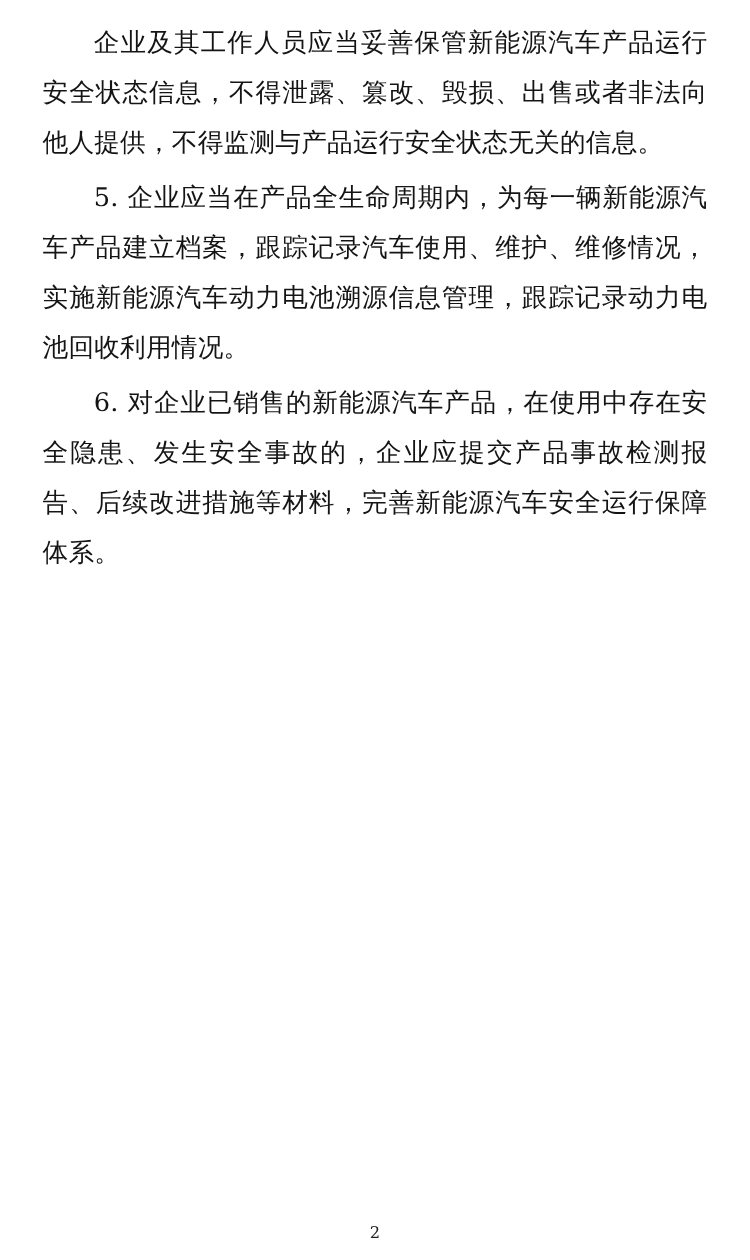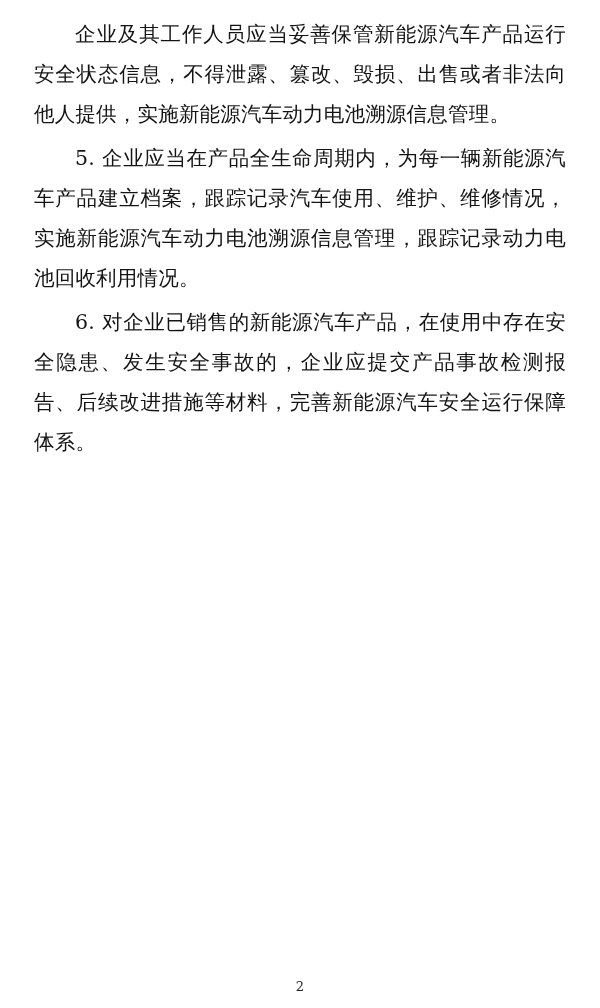--- a/index.html
+++ b/index.html
@@ -48,18 +48,18 @@
     font-size: 13px;
     font-family: "DejaVu Serif", serif;
     color: #222;
   }
 </style>
 </head>
 <body>
 
 <div class="page">
   <div class="body-text">
-    <p class="para">企业及其工作人员应当妥善保管新能源汽车产品运行安全状态信息，不得泄露、篡改、毁损、出售或者非法向他人提供，实施新能源汽车动力电池溯源信息管理。</p>
+    <p class="para">企业及其工作人员应当妥善保管新能源汽车产品运行安全状态信息，不得泄露、篡改、毁损、出售或者非法向他人提供，不得监测与产品运行安全状态无关的信息。</p>
     <p class="para">5. 企业应当在产品全生命周期内，为每一辆新能源汽车产品建立档案，跟踪记录汽车使用、维护、维修情况，实施新能源汽车动力电池溯源信息管理，跟踪记录动力电池回收利用情况。</p>
     <p class="para no-gap">6. 对企业已销售的新能源汽车产品，在使用中存在安全隐患、发生安全事故的，企业应提交产品事故检测报告、后续改进措施等材料，完善新能源汽车安全运行保障体系。</p>
   </div>
   <div class="page-number">2</div>
 </div>
 
 </body></html>

